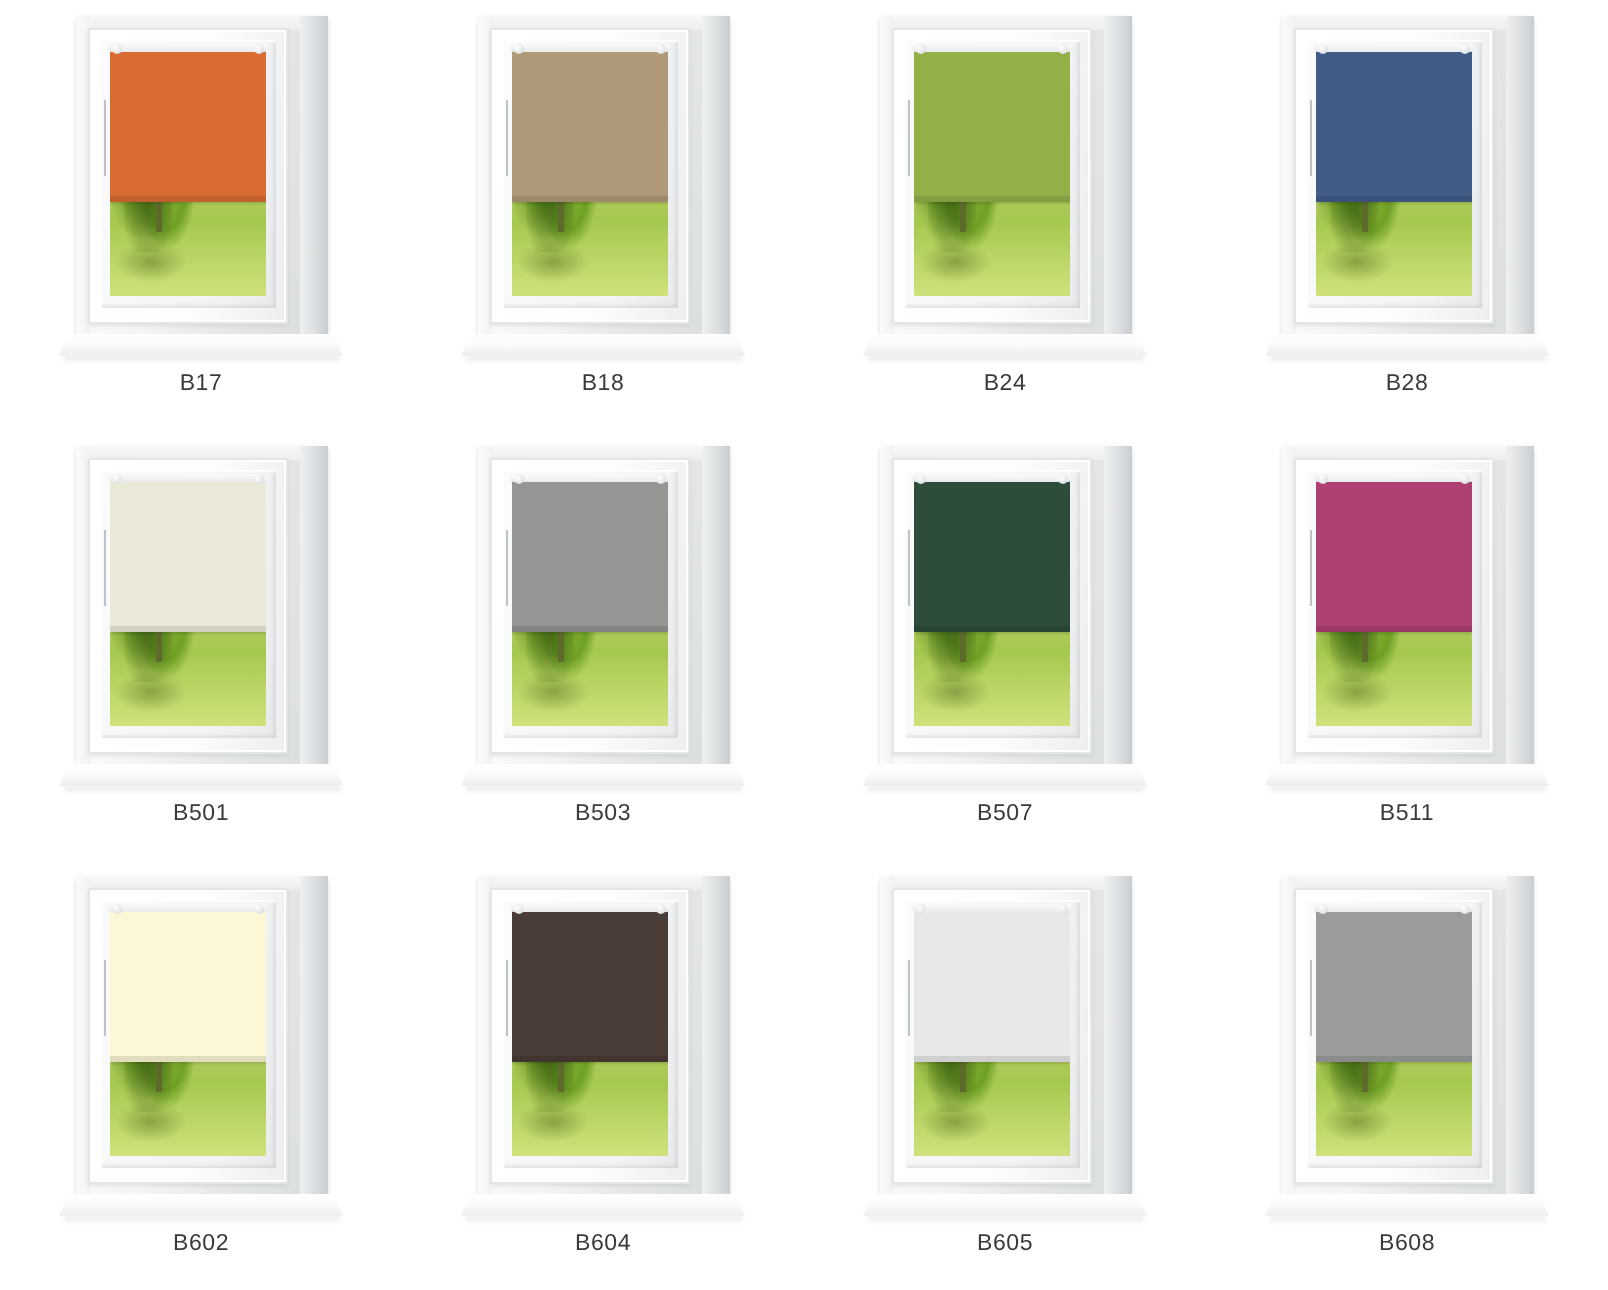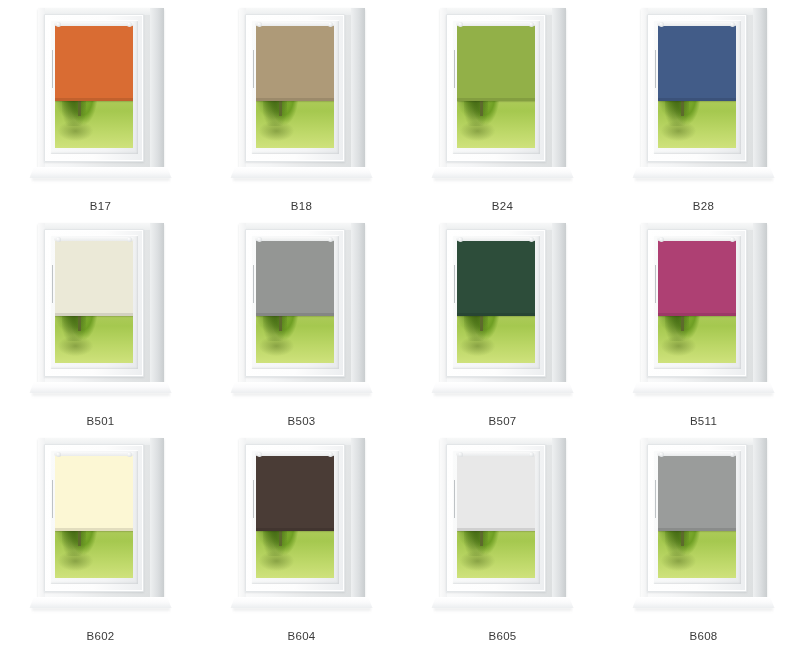--- a/index.html
+++ b/index.html
@@ -233,21 +233,21 @@
     left: 2px;
     bottom: 0px;
     width: 138px;
     height: 4px;
     background: linear-gradient(180deg, rgba(165,170,175,0.30) 0%, rgba(165,170,175,0) 100%);
     filter: blur(1px);
   }
 
   
   .swatch-label {
-    margin-top: 19px;
+    margin-top: 5px;
     font-size: 11.5px;
     color: #3a3a3a;
     letter-spacing: 0.3px;
     text-align: center;
     line-height: 1;
   }
 </style>
 </head>
 <body>
 

